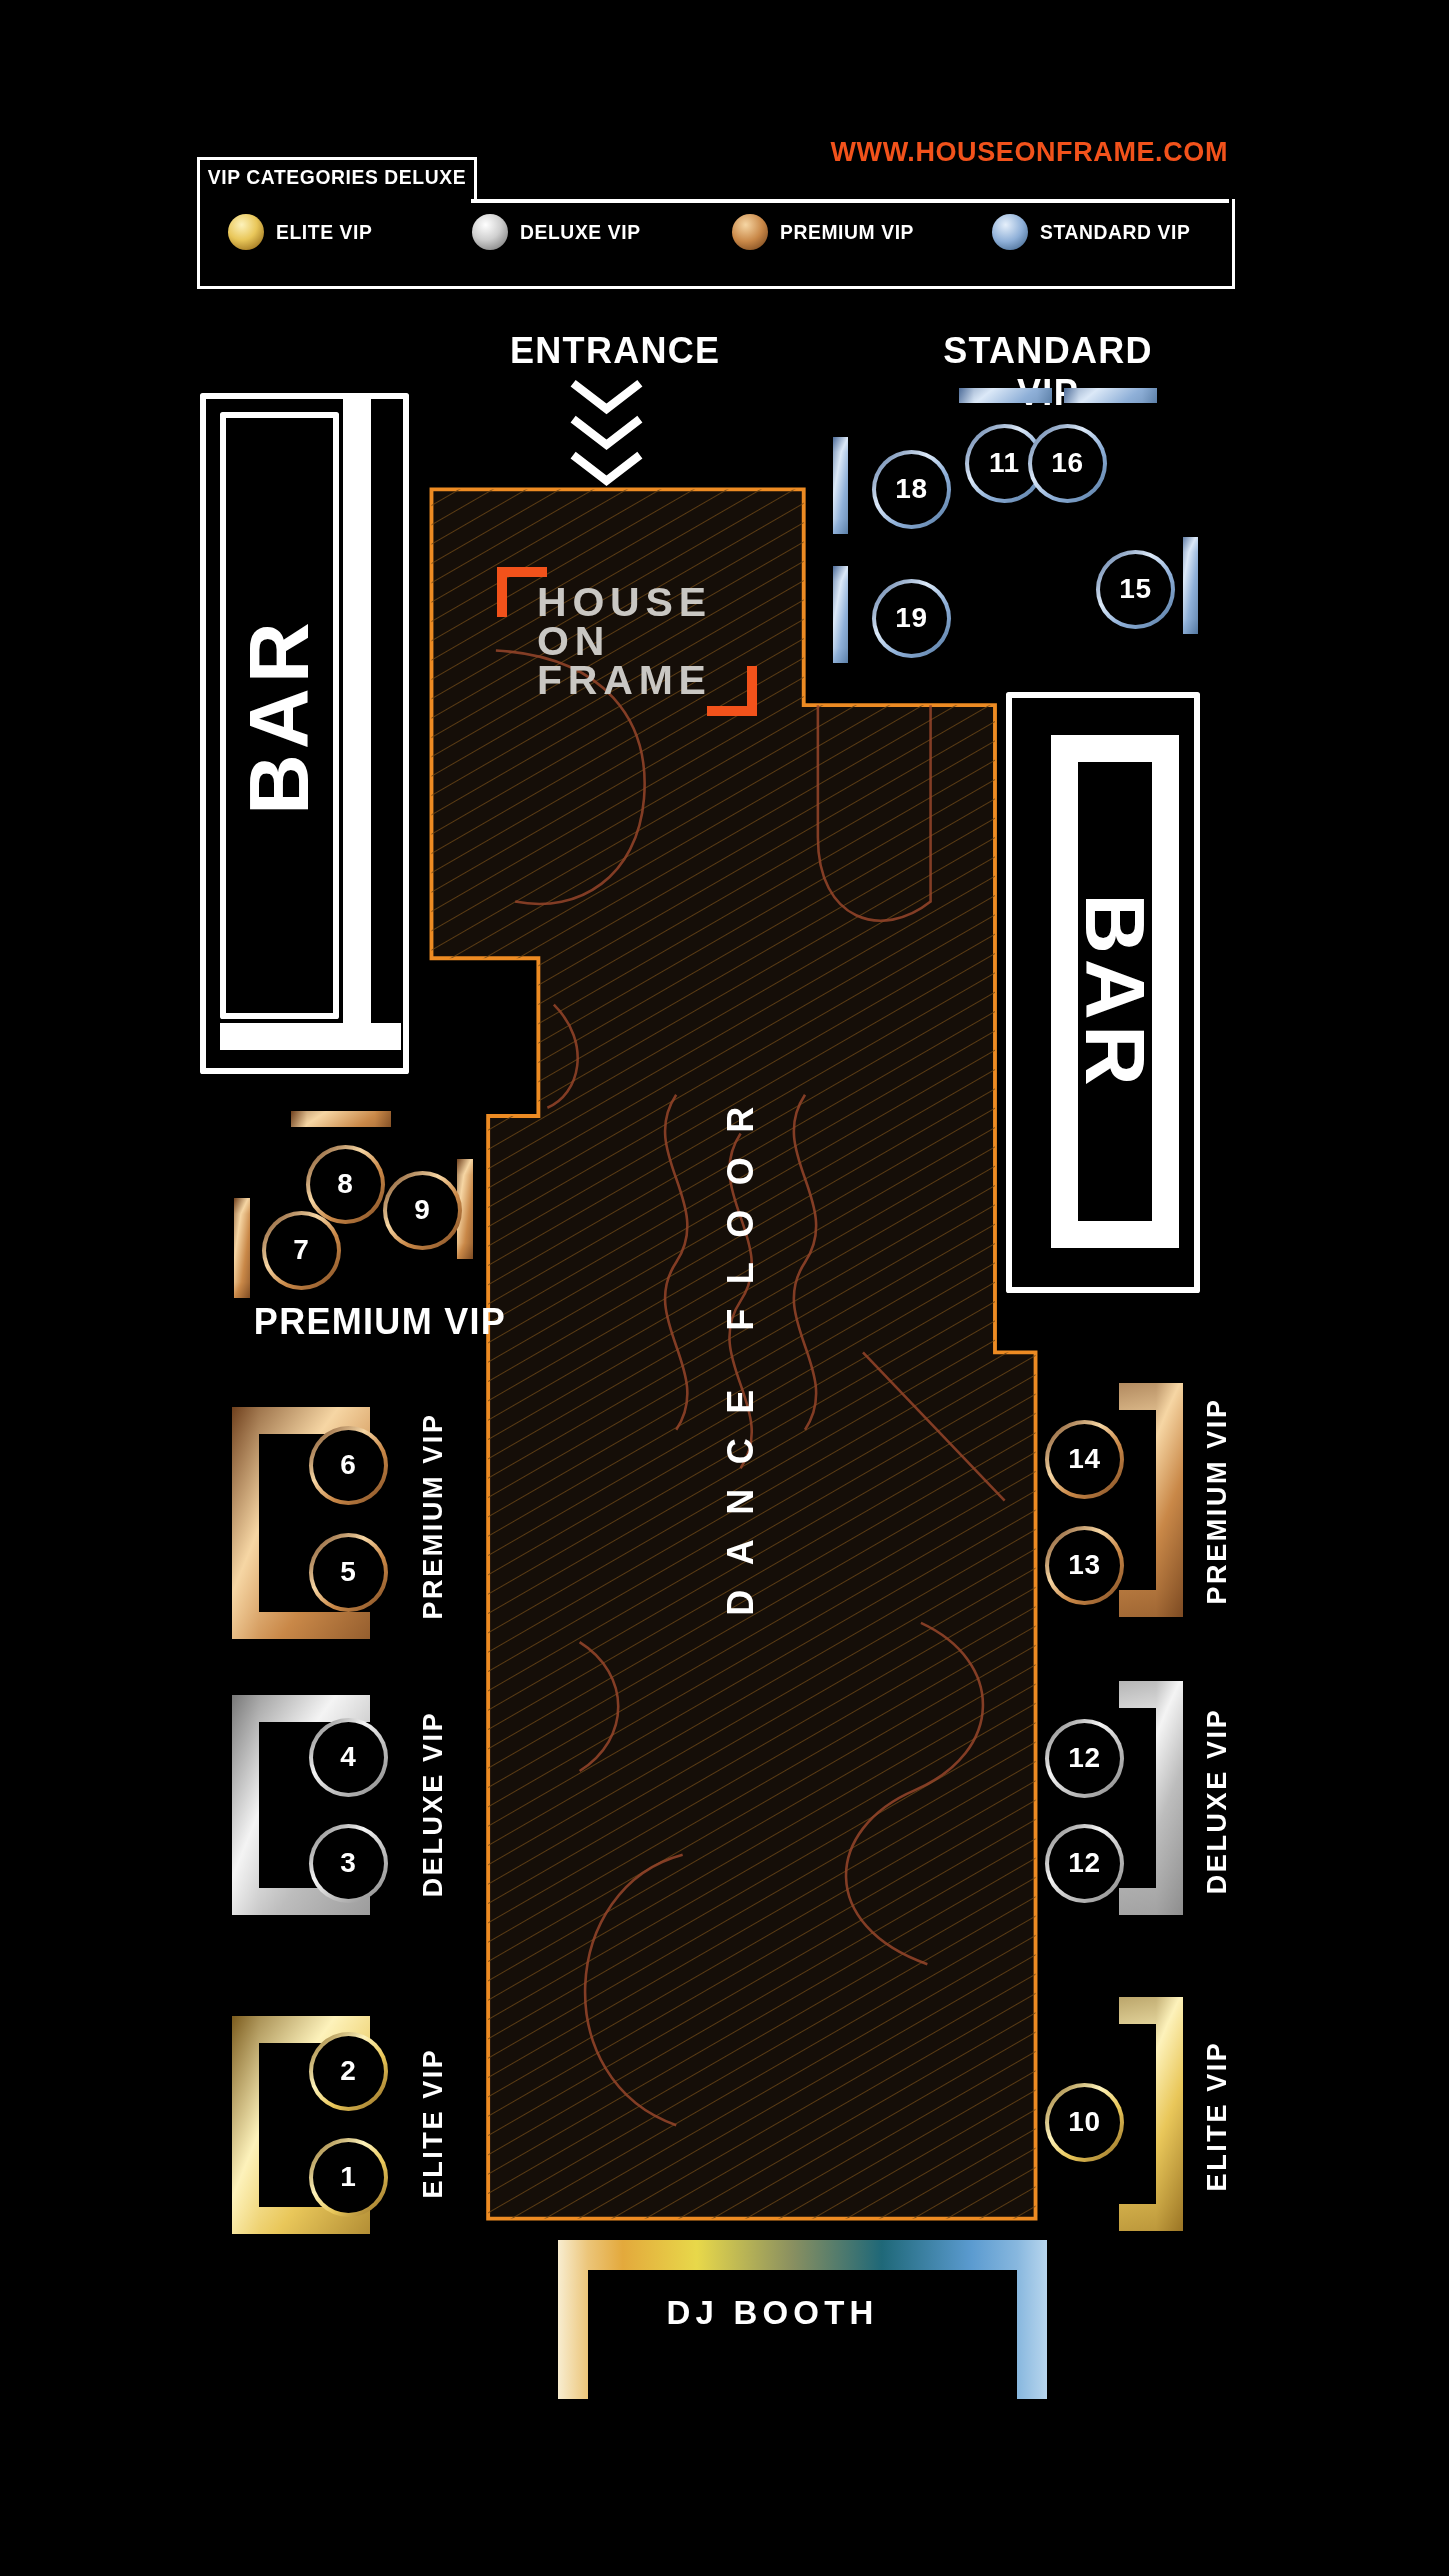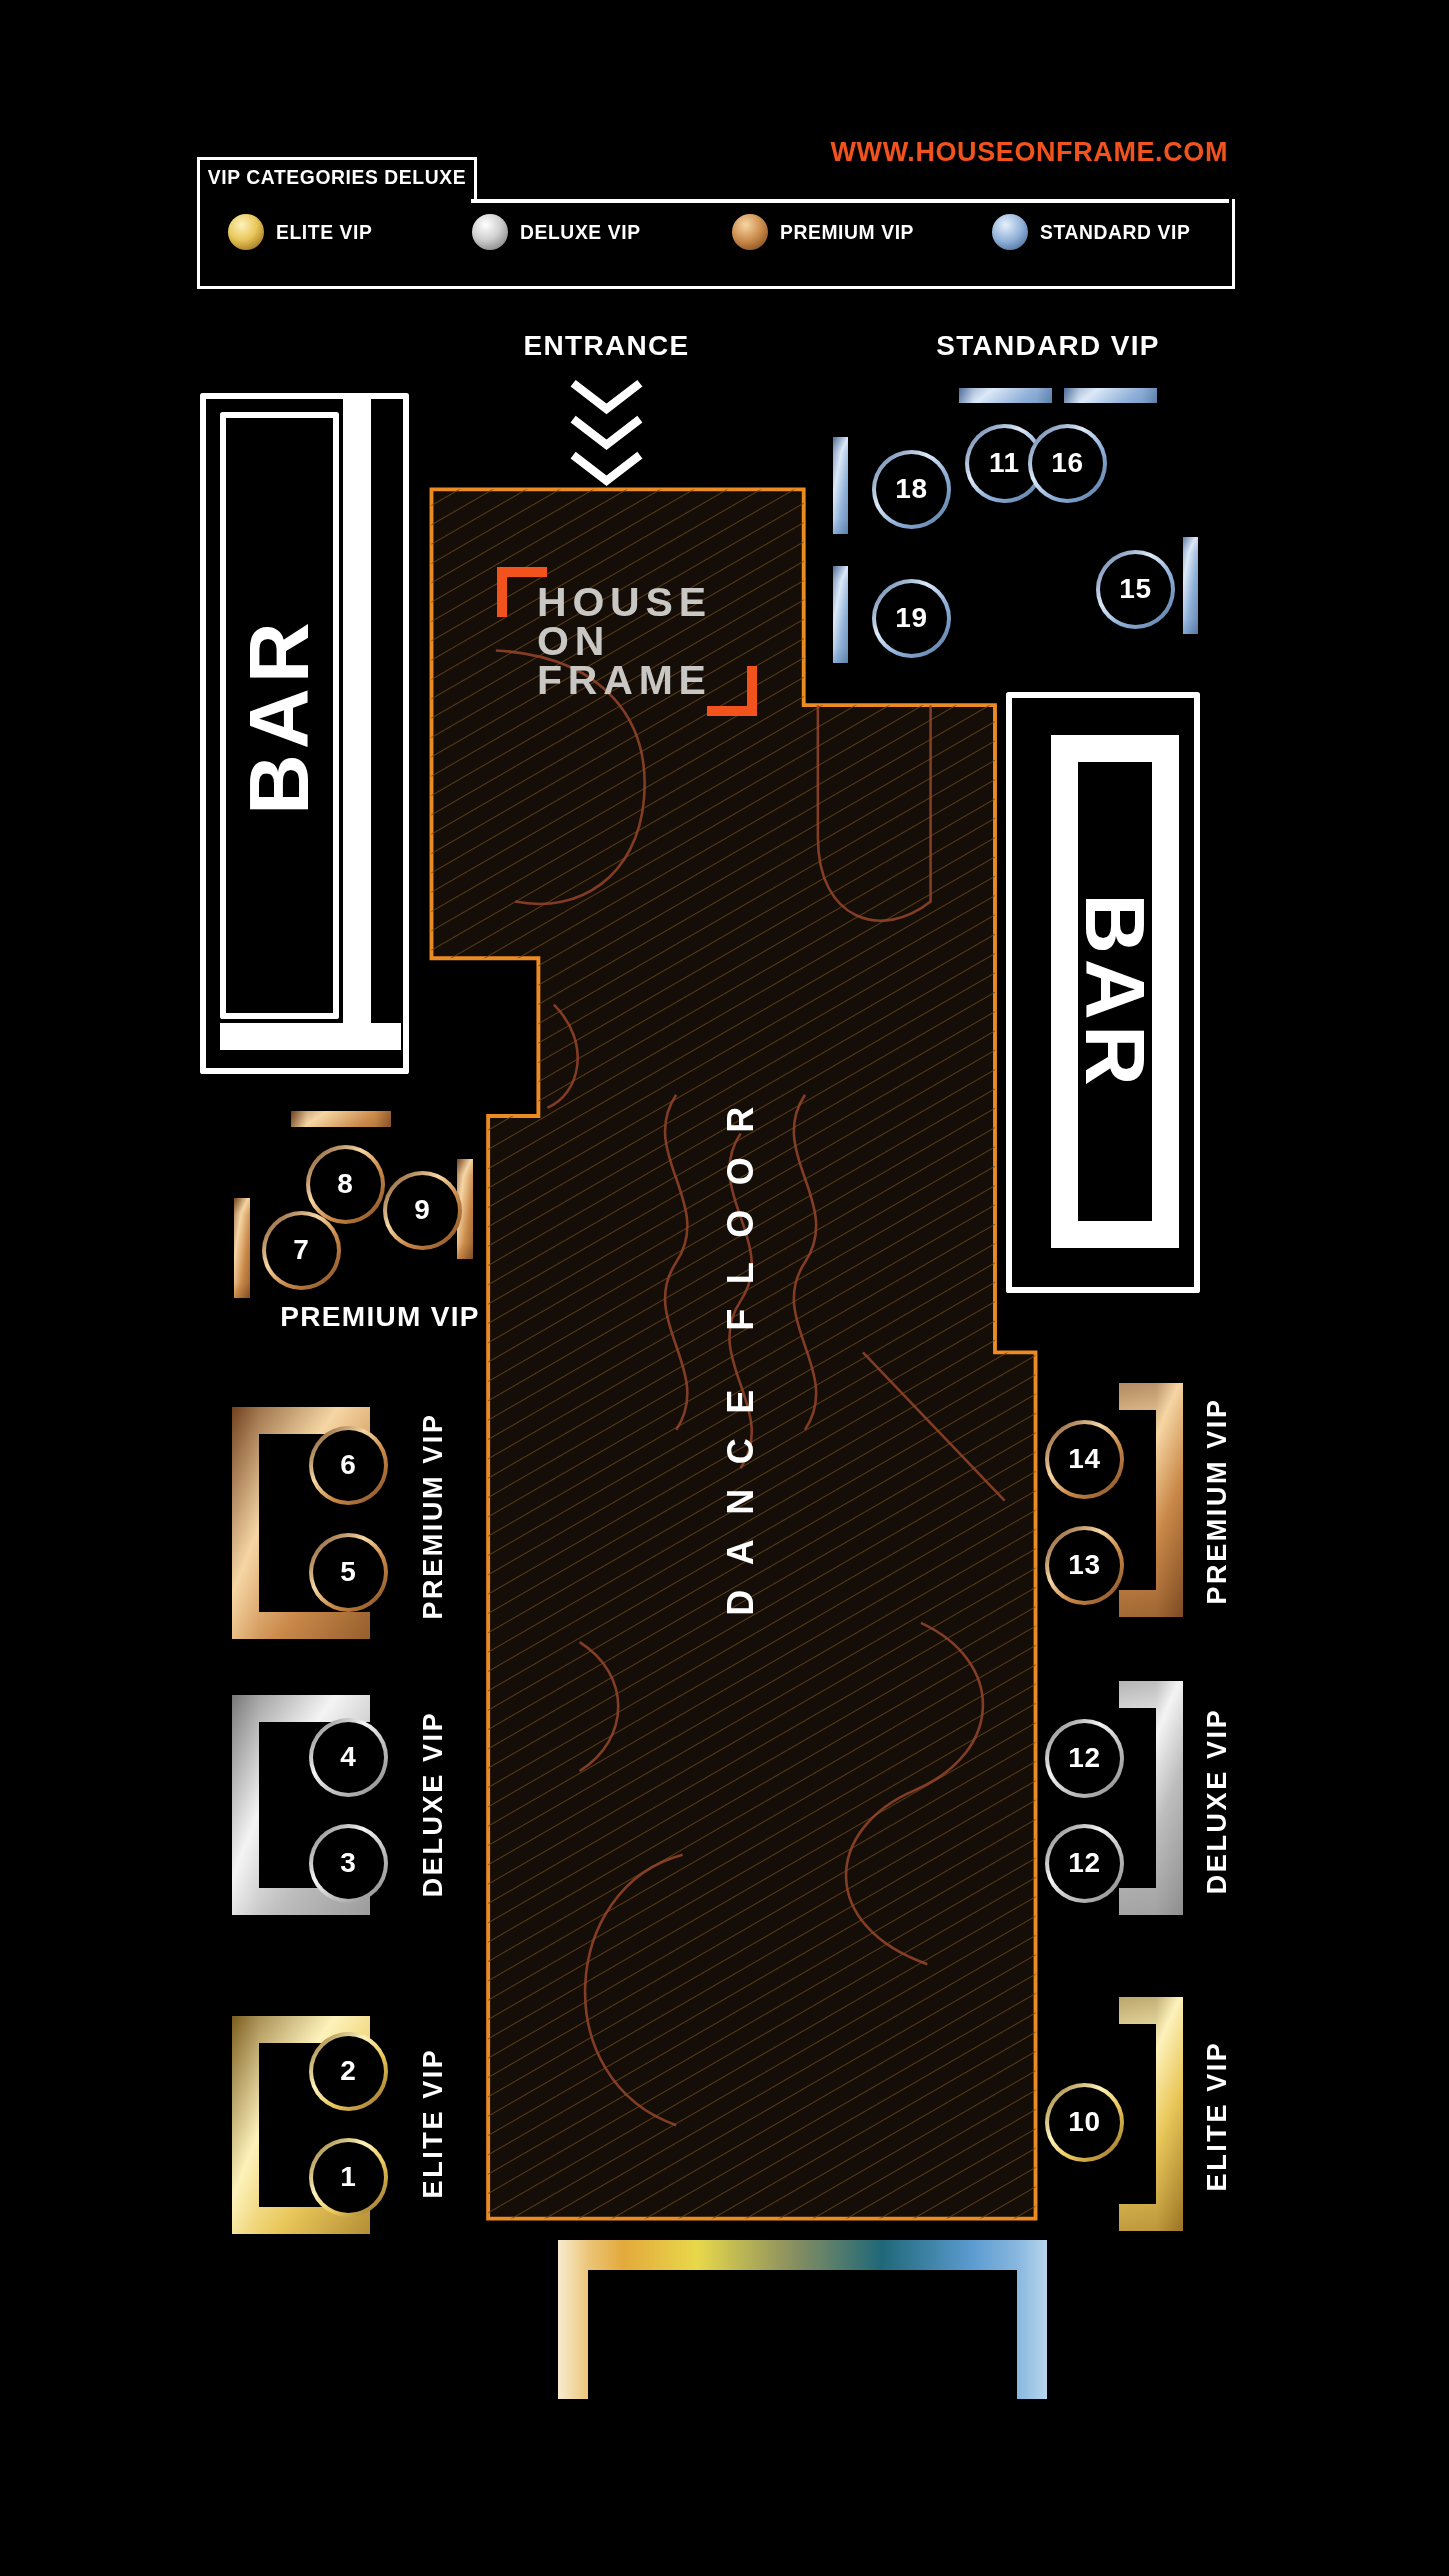--- a/index.html
+++ b/index.html
@@ -57,21 +57,21 @@
   .sphere{position:absolute;width:36px;height:36px;border-radius:50%;}
   .sphere-gold  {background:radial-gradient(circle at 38% 30%,#fdf2bb,#e9c75a 45%,#a87f26 80%,#6e5318);}
   .sphere-silver{background:radial-gradient(circle at 38% 30%,#ffffff,#cfcfcf 45%,#8d8d8d 80%,#5f5f5f);}
   .sphere-bronze{background:radial-gradient(circle at 38% 30%,#f6d6a4,#c98848 50%,#8a5526 82%,#5e3514);}
   .sphere-blue  {background:radial-gradient(circle at 38% 30%,#e6f0fb,#8fb0d8 50%,#53779f 82%,#36517a);}
   .legend-label{position:absolute;font-size:19.3px;font-weight:700;color:#fff;line-height:19.3px;letter-spacing:0.6px;}
 
   .url{position:absolute;left:708px;top:137px;width:520px;text-align:right;
        font-size:27px;font-weight:800;letter-spacing:0.6px;}
 
-  .area-heading{position:absolute;font-size:28px;font-weight:800;letter-spacing:1.3px;color:#fff;text-align:center;}
+  .area-heading{position:absolute;font-size:36px;font-weight:800;letter-spacing:1.3px;color:#fff;text-align:center;}
 
   
   .logo-line{font-size:41px;font-weight:800;line-height:39px;letter-spacing:5.8px;color:#c9c7c3;}
   .corner-tl{position:absolute;width:40px;height:40px;border-top:10.3px solid #F2521B;border-left:10.3px solid #F2521B;}
   .corner-br{position:absolute;width:40px;height:40px;border-bottom:10.3px solid #F2521B;border-right:10.3px solid #F2521B;}
 
   
   .dj-booth{position:absolute;left:558px;top:2240px;width:429px;height:129px;
             border-style:solid;border-color:transparent;border-width:30px 30px 0 30px;
             border-image:linear-gradient(90deg,#f8edd0 0%,#e3a93c 16%,#e8d84a 30%,#8a9060 48%,#1f6878 65%,#5b9bd0 82%,#b8d6ee 100%) 46;}
@@ -245,15 +245,16 @@
     </div>
   <div class="vlabel" style="left:1056px;top:1786px;">DELUXE VIP</div>
 
   <div class="bracket bkx-right bi-gold" style="left:1119px;top:1997px;width:64px;height:234px;"></div>
   <div class="table-circle ring-gold" style="left:1045px;top:2083px;">
     <div class="table-num">10</div>
     </div>
   <div class="vlabel" style="left:1056px;top:2101px;">ELITE VIP</div>
 
   <div class="dj-booth"></div>
+  <div class="dj-label">DJ BOOTH</div>
 
 </div>
 
 
 </body></html>

